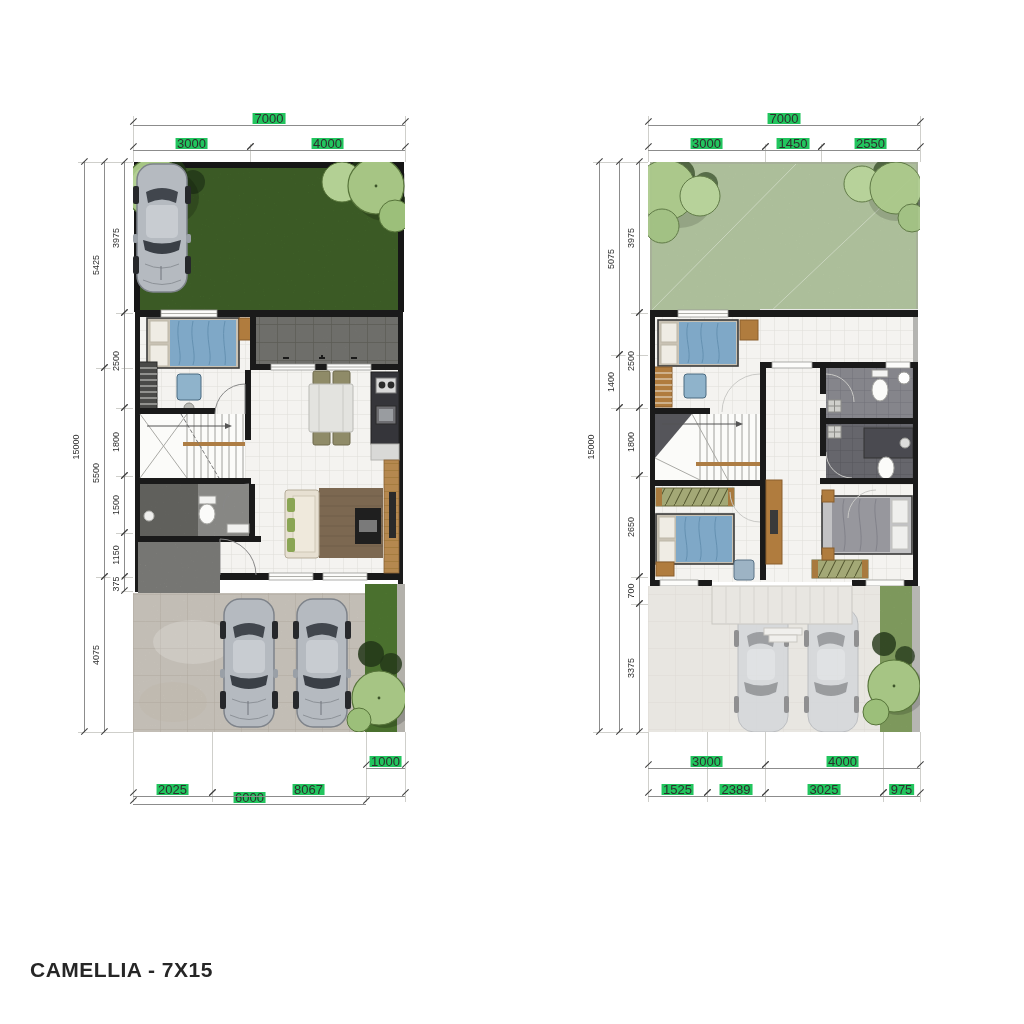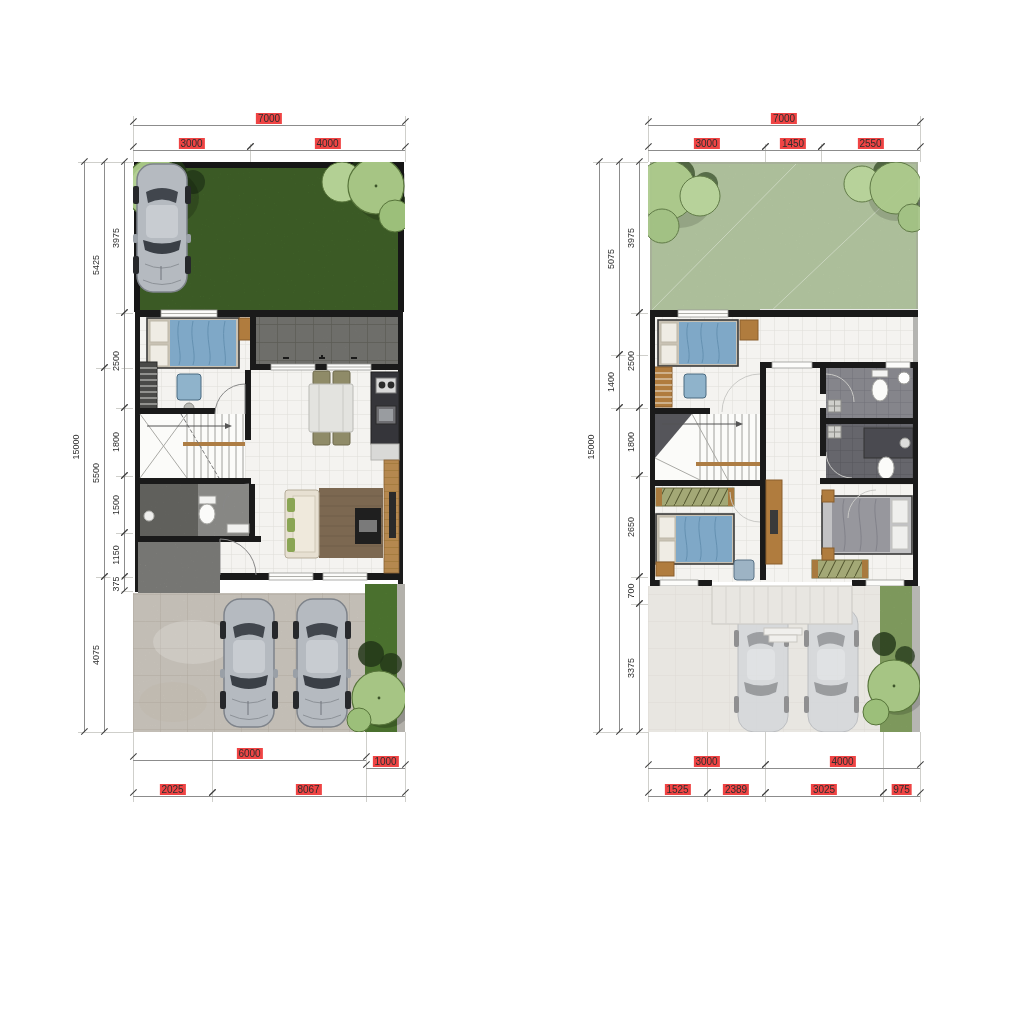--- a/index.html
+++ b/index.html
@@ -8,21 +8,21 @@
   
   .seg-h{position:absolute;height:0;border-top:1px solid #8c8c8c;}
   .seg-v{position:absolute;width:0;border-left:1px solid #8c8c8c;}
   .seg-h::before,.seg-h::after{content:"";position:absolute;width:9px;height:1.3px;background:#3c3c3c;top:-5px;transform:rotate(-45deg);}
   .seg-h::before{left:-4.5px;}
   .seg-h::after{right:-4.5px;}
   .seg-v::before,.seg-v::after{content:"";position:absolute;width:9px;height:1.3px;background:#3c3c3c;left:-5px;transform:rotate(-45deg);}
   .seg-v::before{top:-0.7px;}
   .seg-v::after{bottom:-0.7px;}
   .seg-h .lbl{position:absolute;left:50%;top:-13px;transform:translateX(-50%);
-      font-size:10px;color:#2e2e2e;background:#ef4444;padding:0 2px;white-space:nowrap;line-height:11px;}
+      font-size:13px;color:#2e2e2e;background:#22c55e;padding:0 2px;white-space:nowrap;line-height:11px;}
   .seg-v .lbl{position:absolute;left:-9px;top:50%;transform:translate(-50%,-50%) rotate(-90deg);
       font-size:9px;color:#2e2e2e;background:#fff;padding:0 2px;white-space:nowrap;line-height:11px;}
   .ext{position:absolute;background:#cfcfcb;}
   .ext.v{width:1px;} .ext.h{height:1px;}
   #plan-title{position:absolute;left:30px;top:958px;font-size:21px;font-weight:bold;
       letter-spacing:0.5px;color:#262626;}
   .plan-svg{position:absolute;}
 </style>
 </head>
 <body>
@@ -506,21 +506,21 @@
   <div class="seg-v" style="left:124px;top:476px;height:57px;">
     <span class="lbl">1500</span>
     </div>
   <div class="seg-v" style="left:124px;top:533px;height:44px;">
     <span class="lbl">1150</span>
     </div>
   <div class="seg-v" style="left:124px;top:577px;height:14px;">
     <span class="lbl">375</span>
     </div>
 
-  <div class="seg-h" style="left:133px;top:760px;width:233px;">
+  <div class="seg-h" style="left:133px;top:804px;width:233px;">
     <span class="lbl">6000</span>
     </div>
   <div class="seg-h" style="left:366px;top:768px;width:39px;">
     <span class="lbl">1000</span>
     </div>
   <div class="seg-h" style="left:133px;top:796px;width:79px;">
     <span class="lbl">2025</span>
     </div>
   <div class="seg-h" style="left:212px;top:796px;width:193px;">
     <span class="lbl">8067</span>
@@ -598,13 +598,14 @@
   <div class="seg-h" style="left:707px;top:796px;width:58px;">
     <span class="lbl">2389</span>
     </div>
   <div class="seg-h" style="left:765px;top:796px;width:118px;">
     <span class="lbl">3025</span>
     </div>
   <div class="seg-h" style="left:883px;top:796px;width:37px;">
     <span class="lbl">975</span>
     </div>
 
+  <div id="plan-title">CAMELLIA - 7X15</div>
 </div>
 
 </body></html>

